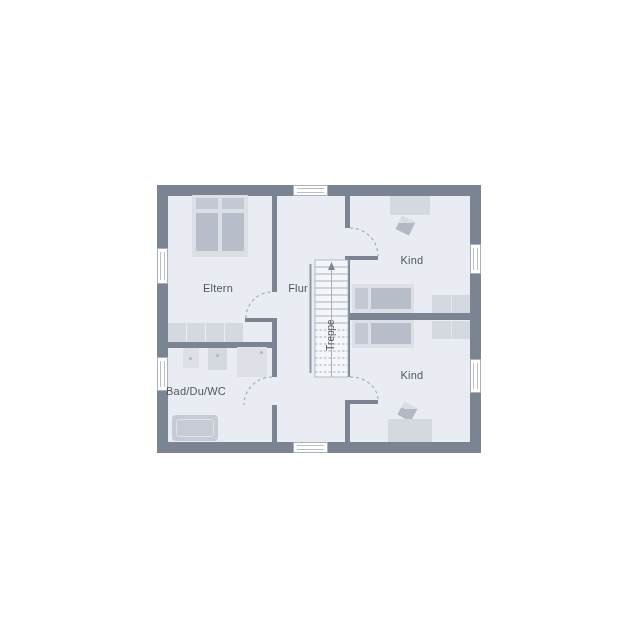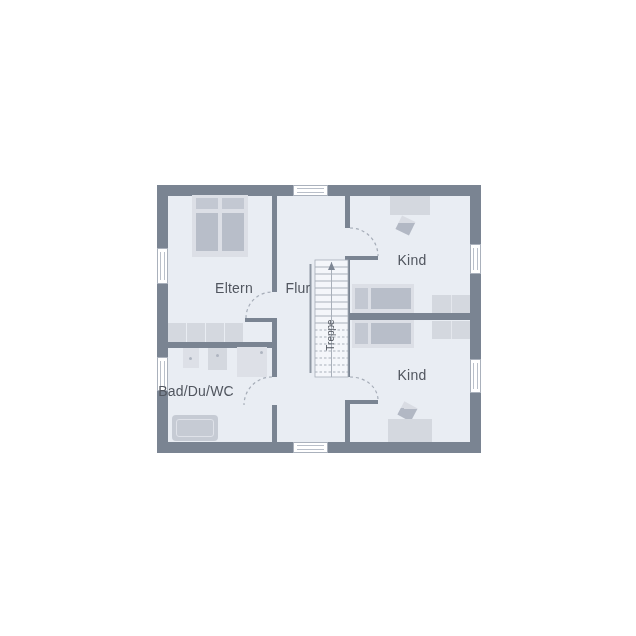--- a/index.html
+++ b/index.html
@@ -36,21 +36,21 @@
   .desk::after{content:'';position:absolute;left:50%;top:0;bottom:0;width:1px;background:#e4e7ed;}
   .dresser{background:var(--furniture_mid);}
   .chair{background:linear-gradient(155deg,#d9dce3 36%,#b2b8c4 36%);}
   .tub{background:#c6cbd4;border-radius:4px;}
   .tub::after{content:'';position:absolute;left:4px;right:4px;top:4px;bottom:4px;
               border:1px solid #dfe2e9;border-radius:3px;}
   .fixture{background:var(--furniture_mid);}
   .fixture.light{background:#dde0e7;}
   .fixture .dot{position:absolute;width:3px;height:3px;background:#aeb4c0;border-radius:50%;}
   .room-label{position:absolute;transform:translate(-50%,-50%);color:var(--label_text);
-              font-size:14px;letter-spacing:.2px;white-space:nowrap;}
+              font-size:11px;letter-spacing:.2px;white-space:nowrap;}
   .stair-label{position:absolute;transform:translate(-50%,-50%) rotate(-90deg);color:var(--label_text);
                font-size:10px;white-space:nowrap;}
   svg.overlay{position:absolute;left:0;top:0;pointer-events:none;}
 </style>
 </head>
 <body>
 
 <div class="canvas">
   <div class="plan">
     <div class="floor"></div>
@@ -124,20 +124,20 @@
         <polygon points="171,85 178,85 174.5,77" fill="#7d8694"></polygon>
       </g>
       <g fill="none" stroke="#a6adb8" stroke-width="1.2" stroke-dasharray="3 3">
         <path d="M 89 133 A 26 26 0 0 1 115 107"></path>
         <path d="M 115 192 A 28 28 0 0 0 87 220"></path>
         <path d="M 193 43 A 28 28 0 0 1 221 71"></path>
         <path d="M 193 192 A 28 23 0 0 1 221 215"></path>
       </g>
     </svg>
 
-    <span class="room-label" style="left:77px;top:103px;">Eltern</span>
+    <span class="room-label" style="left:61px;top:103px;">Eltern</span>
     <span class="room-label" style="left:141px;top:103px;">Flur</span>
     <span class="room-label" style="left:255px;top:75px;">Kind</span>
     <span class="room-label" style="left:255px;top:190px;">Kind</span>
     <span class="room-label" style="left:39px;top:206px;">Bad/Du/WC</span>
     <span class="stair-label" style="left:173px;top:150px;">Treppe</span>
   </div>
 </div>
 
 </body></html>

